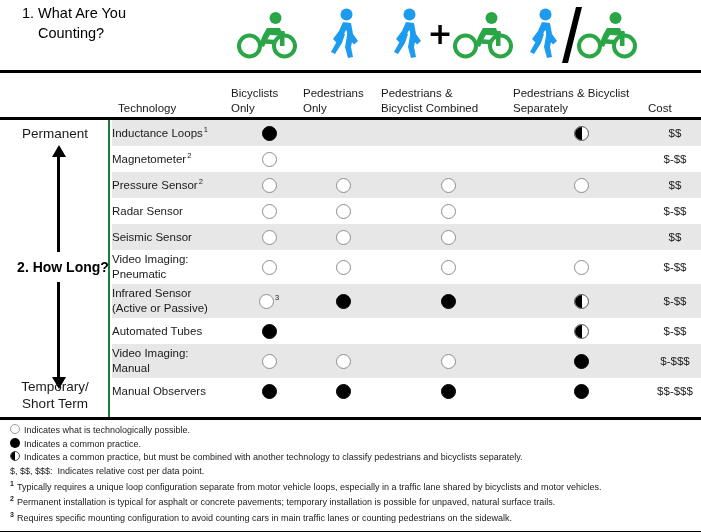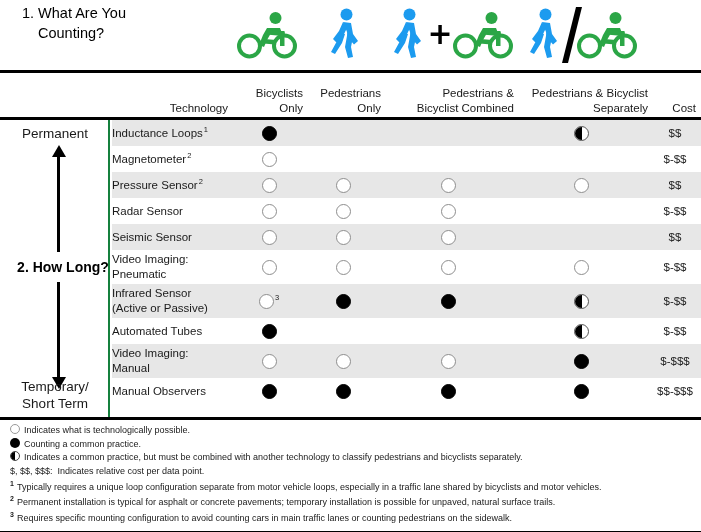--- a/index.html
+++ b/index.html
@@ -91,21 +91,21 @@
 
   
   .colhead {
     position: relative;
     height: 44px;
     box-sizing: border-box;
   }
   .colhead .cell {
     position: absolute;
     bottom: 2px;
-    text-align: right;
+    text-align: left;
     font-size: 11.5px;
     line-height: 1.25;
     color: #1a1a1a;
   }
   .ch-tech { left: 118px; width: 110px; }
   .ch-bo   { left: 231px; width: 72px; }
   .ch-po   { left: 303px; width: 78px; }
   .ch-pbc  { left: 381px; width: 133px; }
   .ch-pbs  { left: 513px; width: 135px; }
   .ch-cost { left: 648px; width: 48px; }
@@ -498,21 +498,21 @@
     </div>
   </div>
 
   <div class="rule-thick"></div>
 
   <div class="legend">
     <div class="lrow">
       <span class="gi gi-open"></span><span>Indicates what is technologically possible.</span>
     </div>
     <div class="lrow">
-      <span class="gi gi-fill"></span><span>Counting a common practice.</span>
+      <span class="gi gi-fill"></span><span>Indicates a common practice.</span>
     </div>
     <div class="lrow">
       <span class="gi gi-half"></span><span>Indicates a common practice, but must be combined with another technology to classify pedestrians and bicyclists separately.</span>
     </div>
     <div class="lrow">
       <span class="costkey">$, $$, $$$:</span>&nbsp;&nbsp;<span>Indicates relative cost per data point.</span>
     </div>
     <div class="lrow">
       <span class="fsup">1</span><span>Typically requires a unique loop configuration separate from motor vehicle loops, especially in a traffic lane shared by bicyclists and motor vehicles.</span>
     </div>

